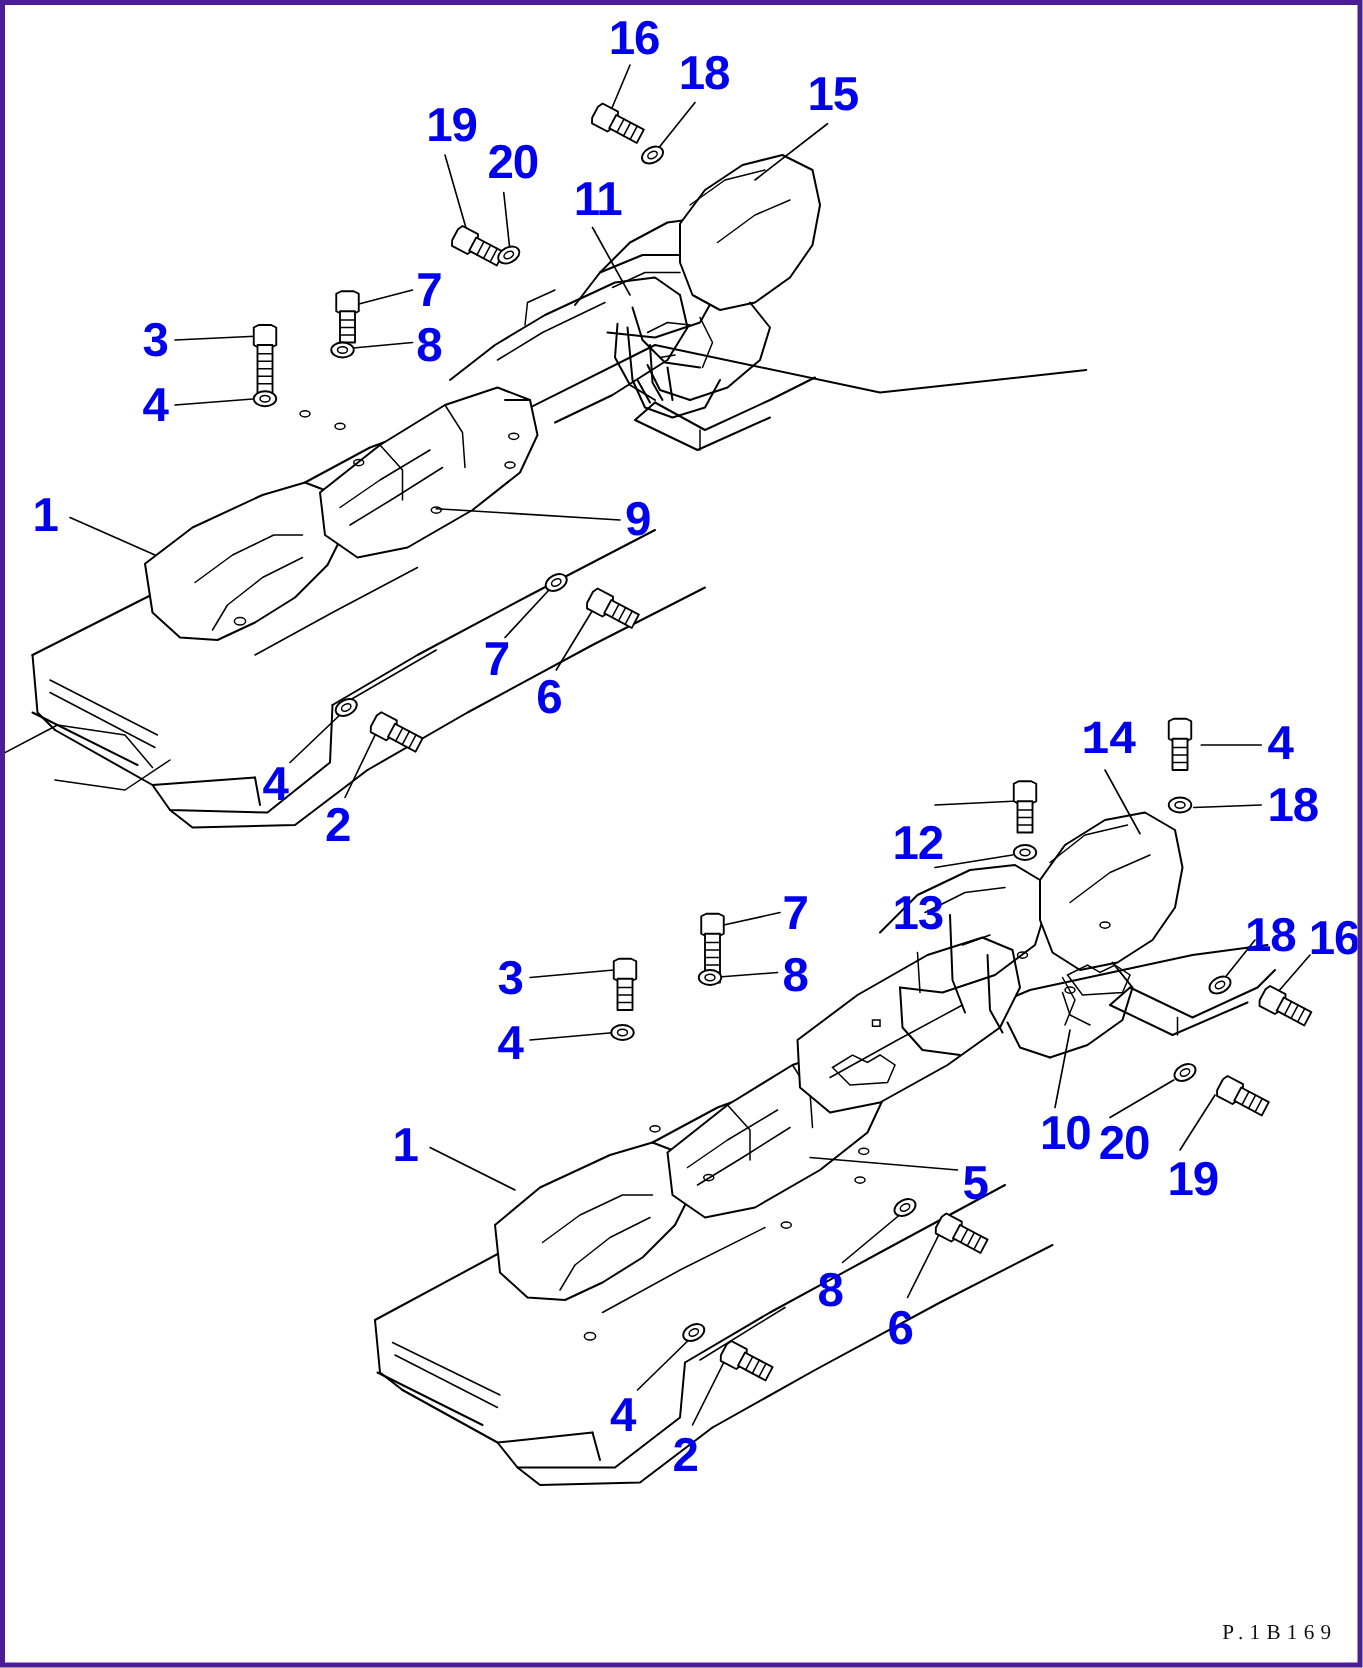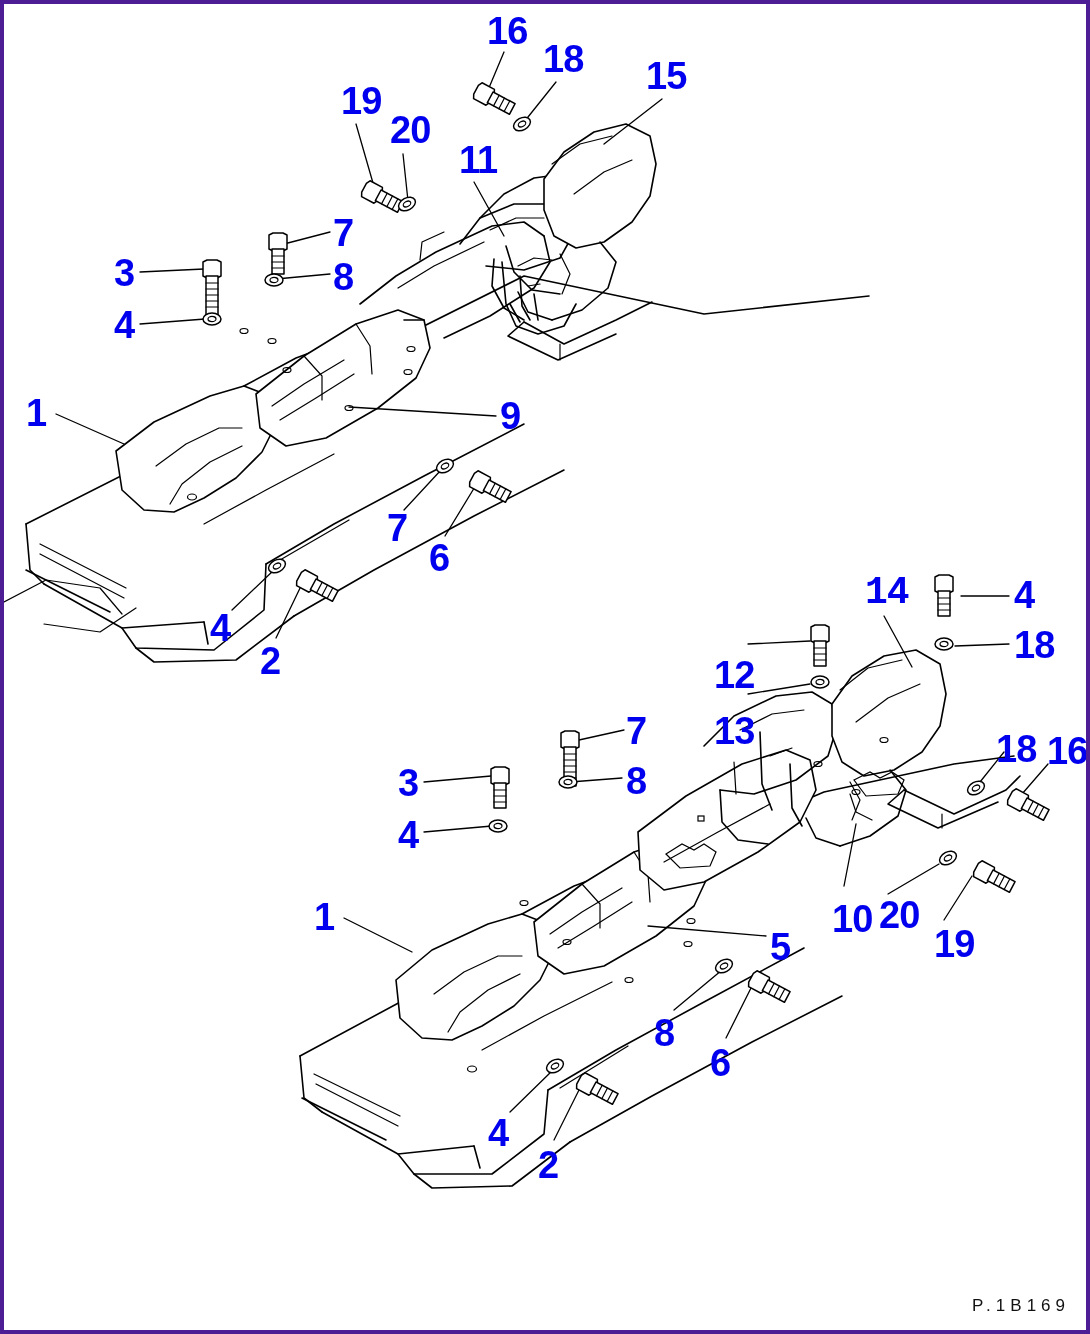--- a/index.html
+++ b/index.html
@@ -22,21 +22,21 @@
     font-size:38px;
     line-height:38px;
     letter-spacing:-1px;
     white-space:nowrap;
     user-select:none;
   }
   .footer{
     position:absolute;
     right:16px;bottom:14px;
     color:#111111;
-    font-family:Liberation Sans, sans-serif;
+    font-family:Liberation Serif, serif;
     font-size:17px;
     letter-spacing:5px;
     white-space:nowrap;
   }
   
   .ln{fill:none;stroke:#000000;stroke-width:1.6;stroke-linecap:round;stroke-linejoin:round;}
   .ln-t{fill:none;stroke:#000000;stroke-width:1.2;stroke-linecap:round;stroke-linejoin:round;}
   .lead{fill:none;stroke:#000000;stroke-width:1.3;stroke-linecap:round;}
   .hw{fill:#ffffff;stroke:#000000;stroke-width:1.5;stroke-linejoin:round;stroke-linecap:round;}
   .hwl{fill:none;stroke:#000000;stroke-width:1.2;stroke-linecap:round;}
@@ -419,21 +419,21 @@
       <div class="callout" style="left: 1010px; top: 572px;">4</div>
       <div class="callout" style="left: 710px; top: 652px;">12</div>
       <div class="callout" style="left: 1010px; top: 622px;">18</div>
       <div class="callout" style="left: 710px; top: 708px;">13</div>
       <div class="callout" style="left: 992px; top: 726px;">18</div>
       <div class="callout" style="left: 1043px; top: 728px;">16</div>
       <div class="callout" style="left: 622px; top: 708px;">7</div>
       <div class="callout" style="left: 394px; top: 760px;">3</div>
       <div class="callout" style="left: 622px; top: 758px;">8</div>
       <div class="callout" style="left: 394px; top: 812px;">4</div>
-      <div class="callout" style="left: 828px; top: 884px; margin-top: 12px;">10</div>
+      <div class="callout" style="left: 828px; top: 884px;">10</div>
       <div class="callout" style="left: 875px; top: 892px;">20</div>
       <div class="callout" style="left: 930px; top: 921px;">19</div>
       <div class="callout" style="left: 310px; top: 894px;">1</div>
       <div class="callout" style="left: 766px; top: 924px;">5</div>
       <div class="callout" style="left: 650px; top: 1010px;">8</div>
       <div class="callout" style="left: 706px; top: 1040px;">6</div>
       <div class="callout" style="left: 484px; top: 1110px;">4</div>
       <div class="callout" style="left: 534px; top: 1142px;">2</div>
     </div>
 

